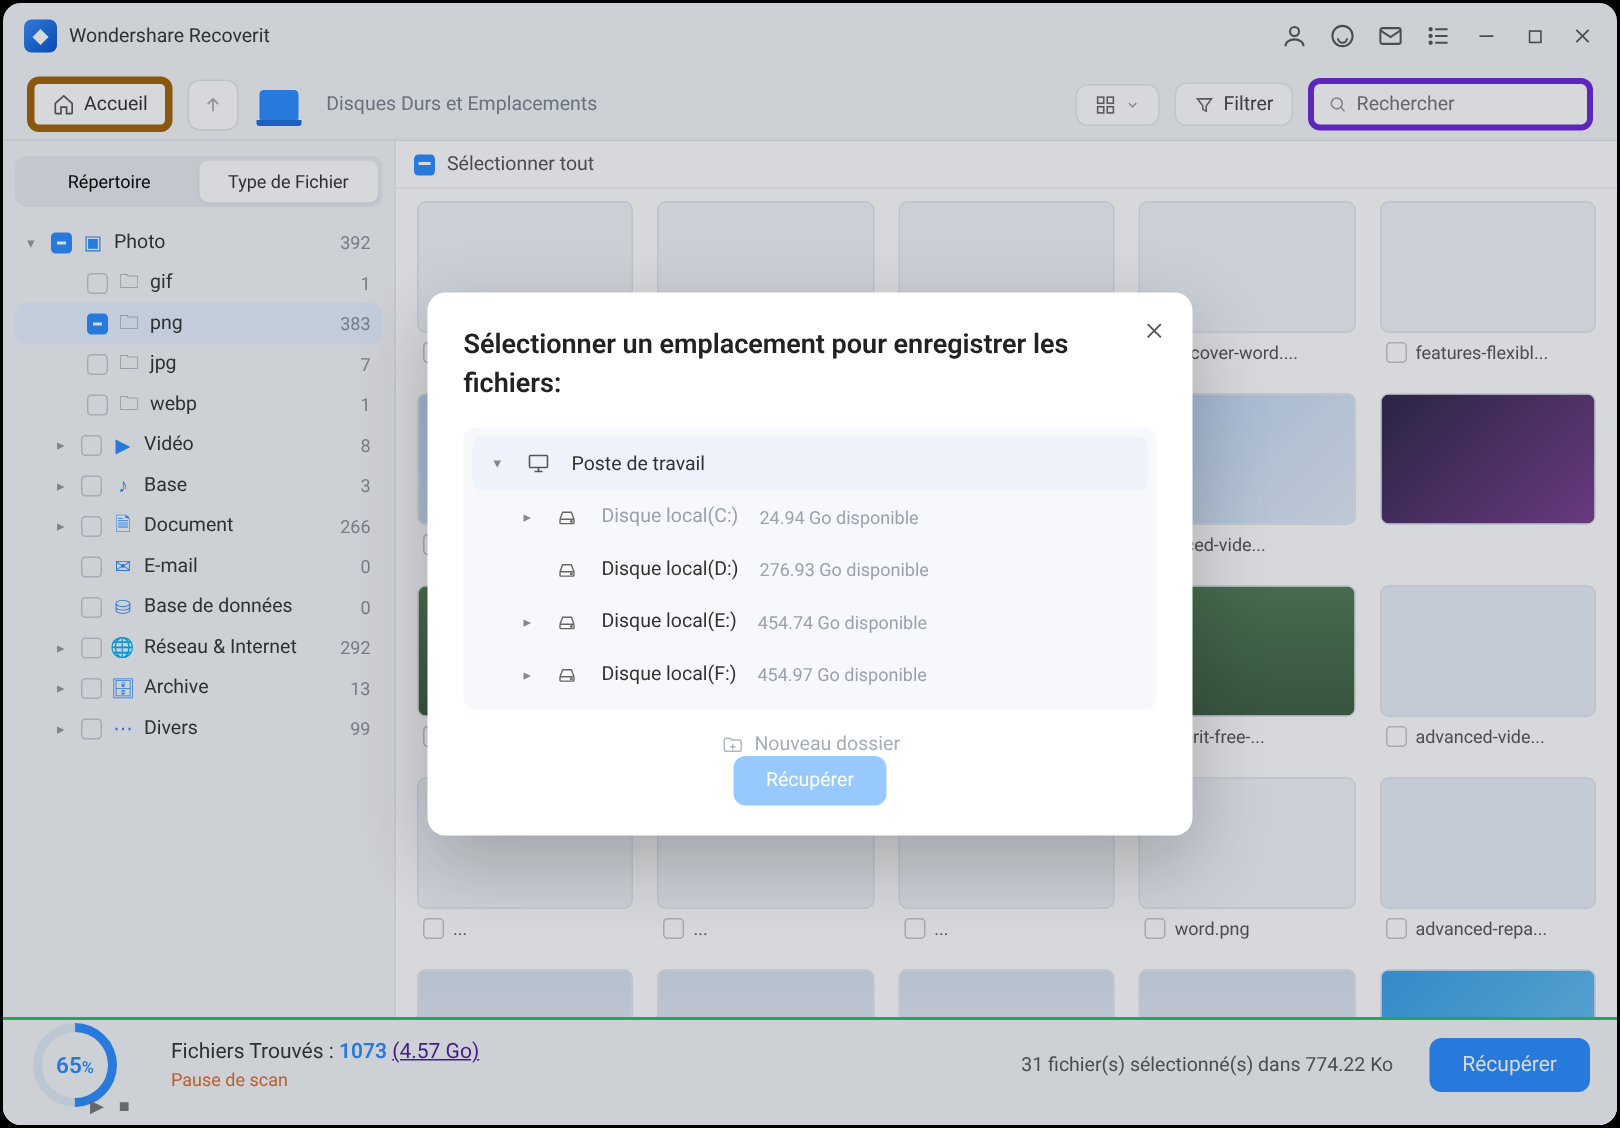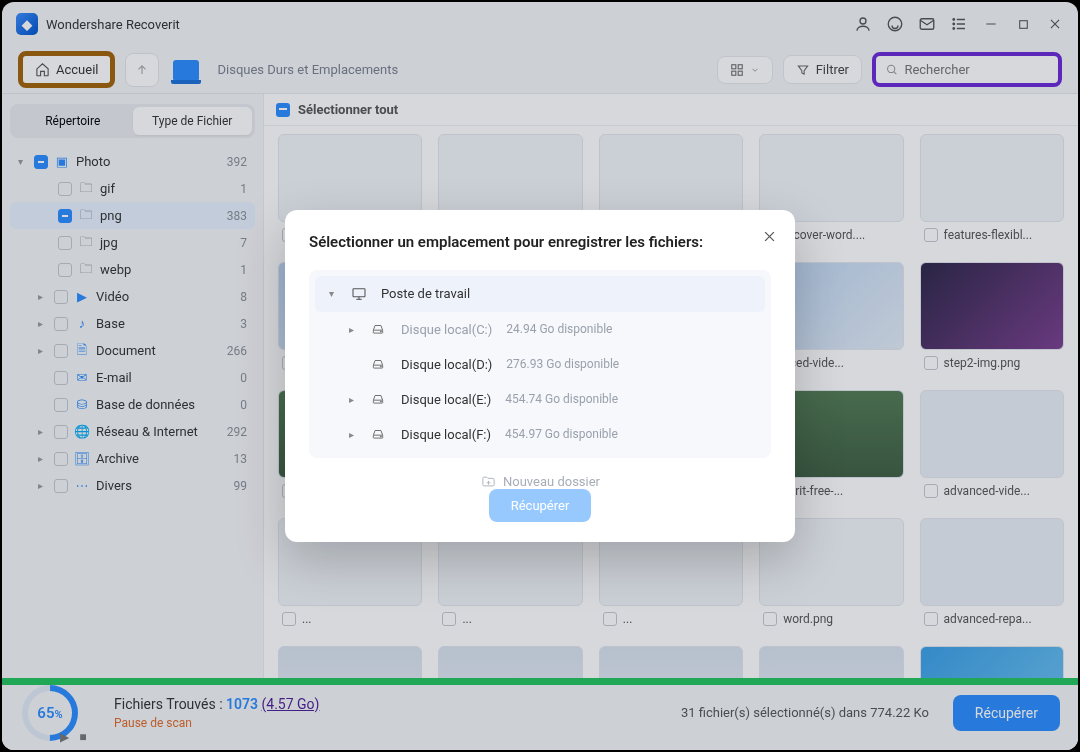--- a/index.html
+++ b/index.html
@@ -36,53 +36,53 @@
 .tree-row .caret { width:10px; color:#999; font-size:10px;}
 .tree-row .cbx { width:14px;height:14px;border:1px solid #c3c8d1;border-radius:3px; flex-shrink:0;}
 .tree-row .cbx.minus { background:#2a8cff; border-color:#2a8cff; position:relative;}
 .tree-row .cbx.minus::after{content:"";position:absolute;left:3px;right:3px;top:5px;height:2px;background:#fff;}
 .tree-row .fic { width:16px;height:14px; display:inline-flex;align-items:center;justify-content:center;color:#7d848f;}
 .tree-row .fic.cat { color:#2a8cff;}
 .indent1 { padding-left:28px;}
 .indent2 { padding-left:48px;}
 
 .content { flex:1; display:flex; flex-direction:column; background:#fff; overflow:hidden;}
-.sel-all { display:flex; align-items:center; gap:8px; padding:8px 12px; font-size:13px; color:#555; border-bottom:1px solid #eef1f5;font-weight:bold;}
+.sel-all { display:flex; align-items:center; gap:8px; padding:8px 12px; font-size:13px; color:#555; border-bottom:1px solid #eef1f5;}
 .sel-all .cbx { width:14px;height:14px;border-radius:3px;background:#2a8cff;position:relative;}
 .sel-all .cbx::after{content:"";position:absolute;left:3px;right:3px;top:5px;height:2px;background:#fff;}
 .grid { flex:1; padding:8px 14px; display:grid; grid-template-columns:repeat(5,1fr); gap:14px 16px; overflow:auto; align-content:start;}
 .card { display:flex; flex-direction:column; }
 .thumb { height:88px; background:#eef2f7; border-radius:6px; border:1px solid #e2e6ed; overflow:hidden; position:relative;}
 .thumb.t1{background:linear-gradient(135deg,#bcd4f2,#e4edf8);}
 .thumb.t2{background:linear-gradient(135deg,#2d2547,#7a3e8f);}
 .thumb.t3{background:linear-gradient(180deg,#d9e3ef,#e9eef6);}
 .thumb.t4{background:#f2f5f9;}
 .thumb.t5{background:linear-gradient(180deg,#527a52,#3f5f42);}
 .thumb.t6{background:#eaf0f8;}
 .thumb.t7{background:linear-gradient(135deg,#3aa0e8,#6fc3f2);}
 .cap { display:flex; align-items:center; gap:6px; padding:6px 4px; font-size:12px; color:#555;}
 .cap .cb { width:14px;height:14px;border:1px solid #c3c8d1;border-radius:3px; flex-shrink:0;}
 .cap .name { white-space:nowrap; overflow:hidden; text-overflow:ellipsis;}
 
-.footer { height:72px; border-top:7px solid #22c55e; display:flex; align-items:center; padding:0 18px 10px 0; gap:16px; background:#f5f6f8;}
+.footer { height:72px; border-top:2px solid #22c55e; display:flex; align-items:center; padding:0 18px 10px 0; gap:16px; background:#f5f6f8;}
 .prog { width:96px; height:72px; display:flex; align-items:center; justify-content:center; position:relative;}
 .ring { width:56px;height:56px;border-radius:50%;border:6px solid #e1eaf6; border-top-color:#2a8cff; border-right-color:#2a8cff; transform:rotate(45deg);}
 .ring-label{position:absolute;font-size:15px;font-weight:600;color:#2a8cff;}
 .found { font-size:14px; color:#333;}
 .found .n { color:#2a8cff; font-weight:600;}
 .found .sz { color:#4c1d95;text-decoration:underline;}
 .pause { font-size:12px; color:#e06a2b; margin-top:4px; cursor:pointer;}
 .footer-right { margin-left:auto; display:flex; align-items:center; gap:24px;}
 .sel-info { font-size:13px; color:#555;}
 .btn-primary { background:#2a8cff; color:#fff; border:none; border-radius:8px; padding:10px 22px; font-size:14px; cursor:pointer;}
 .play-row { position:absolute; bottom:6px; left:58px; display:flex; gap:10px; color:#777; font-size:12px;}
 
 .overlay { position:absolute; inset:0; background:rgba(30,40,55,.18); display:flex; align-items:center; justify-content:center; z-index:50;}
 .modal { width:510px; background:#fff; border-radius:12px; padding:22px 24px 20px; box-shadow:0 18px 50px rgba(0,0,0,.22); position:relative;}
-.modal h2 { font-size:15px; font-weight:600; color:#222; line-height:1.45; padding-right:24px;}
+.modal h2 { font-size:18px; font-weight:600; color:#222; line-height:1.45; padding-right:24px;}
 .modal .close { position:absolute; top:16px; right:16px; cursor:pointer; color:#666; width:20px;height:20px;display:flex;align-items:center;justify-content:center;}
 .loc-list { margin-top:16px; background:#f6f8fb; border-radius:8px; padding:6px 0; max-height:280px;}
 .loc-row { display:flex; align-items:center; padding:10px 14px; gap:10px; font-size:13px; cursor:pointer;}
 .loc-row.root { background:#eef3fb; border-radius:6px; margin:0 6px;}
 .loc-row .caret { width:10px; color:#888; font-size:10px;}
 .loc-row .dic { width:22px;color:#555;}
 .loc-row.muted .label { color:#9aa1ad;}
 .loc-row .label { color:#333;}
 .loc-row .avail { color:#9aa1ad; font-size:12px; margin-left:4px;}
 .loc-row.sub { padding-left:40px;}
@@ -354,24 +354,20 @@
           </div>
           <div class="card">
             <div class="thumb t1"></div>
   <div class="cap">
               <span class="cb"></span>
               <span class="name">nced-vide...</span>
             </div>
           </div>
           <div class="card">
             <div class="thumb t2"></div>
-  <div class="cap">
-              <span class="cb"></span>
-              <span class="name">step2-img.png</span>
-            </div>
           </div>
           <div class="card">
             <div class="thumb t5"></div>
   <div class="cap">
               <span class="cb"></span>
               <span class="name">...</span>
             </div>
           </div>
           <div class="card">
             <div class="thumb t5"></div>

